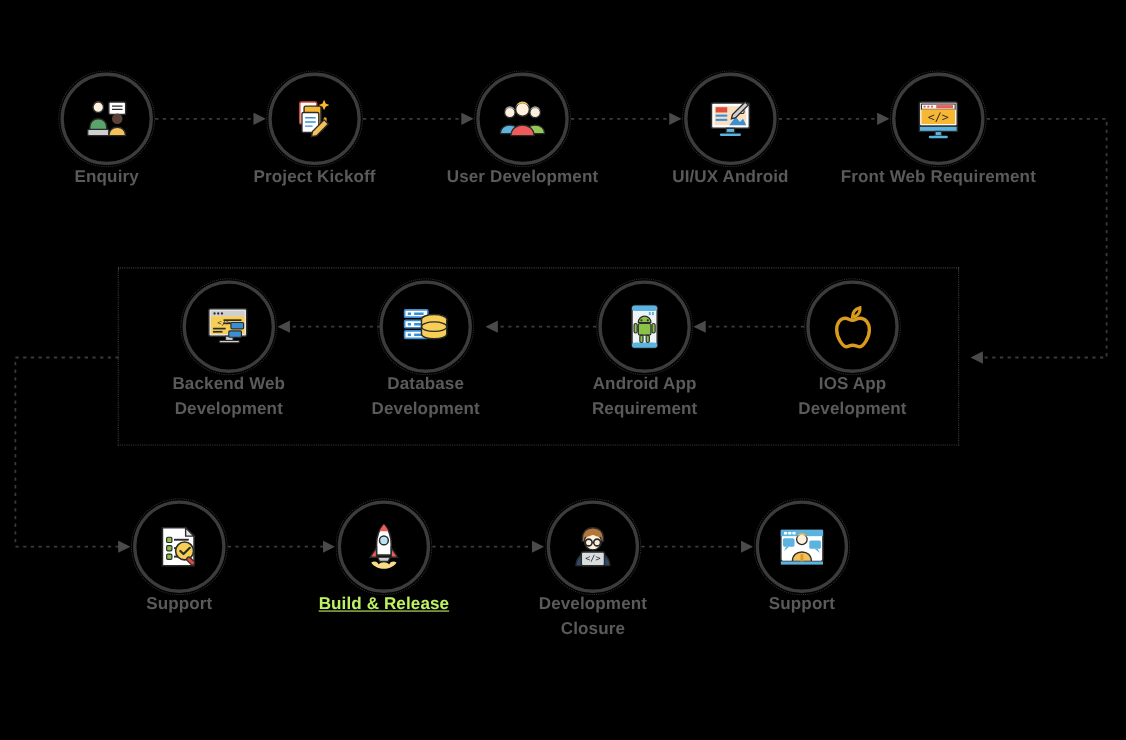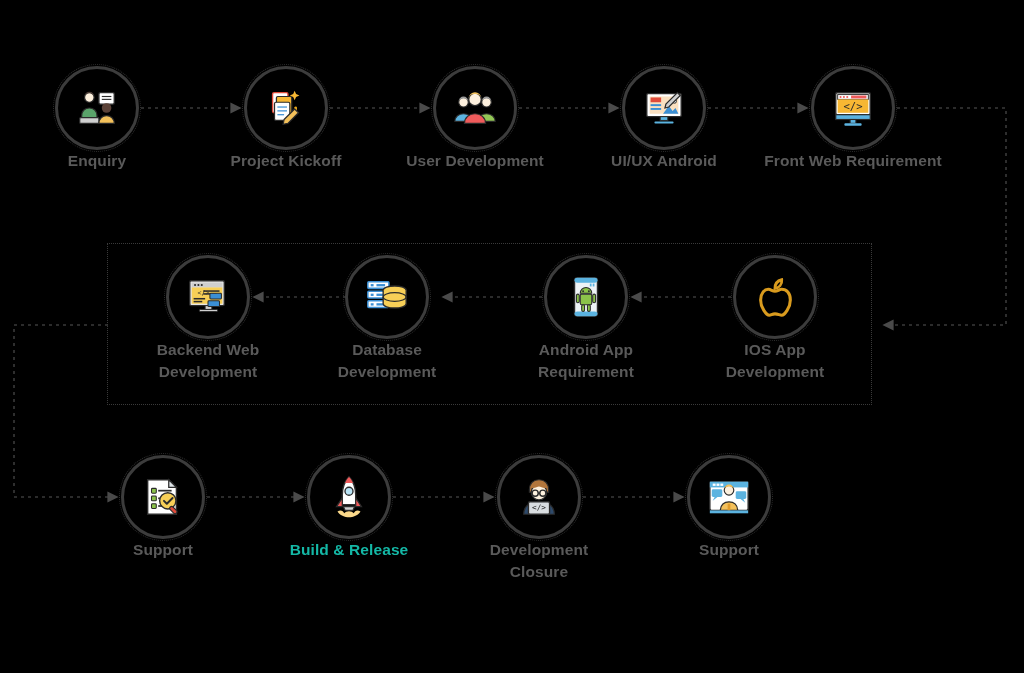--- a/index.html
+++ b/index.html
@@ -25,21 +25,21 @@
     border-radius:50%;
     border:1px dotted #2e2e2e;
   }
   .ico{width:46px;height:46px;display:block;}
   .caption{
     font-size:15.5px;font-weight:bold;line-height:1.45;
     color:#5a5a5a;letter-spacing:.1px;
     white-space:pre-line;
   }
   .caption.wide{width:210px;margin-left:-15px;}
-  .caption.warm{color:#14b8a6;}
+  .caption.warm{color:#bef264;text-decoration:underline;}
 
   .frame{
     position:absolute;
     border:1px dotted #3a3a3a;
     box-sizing:border-box;
     background:transparent;
   }
 </style>
 </head>
 <body>

